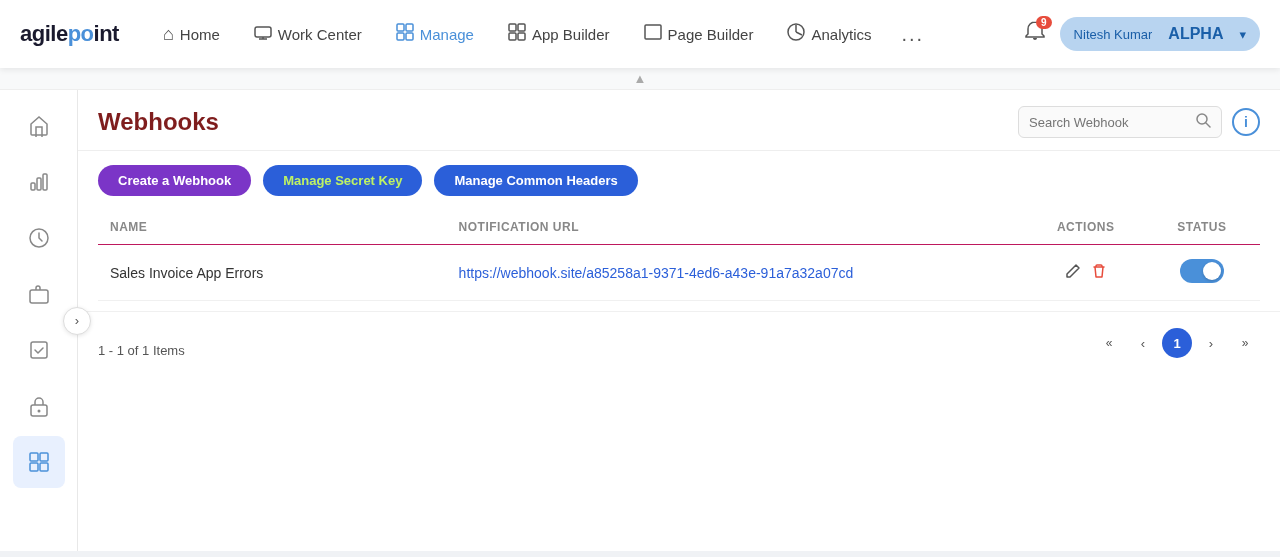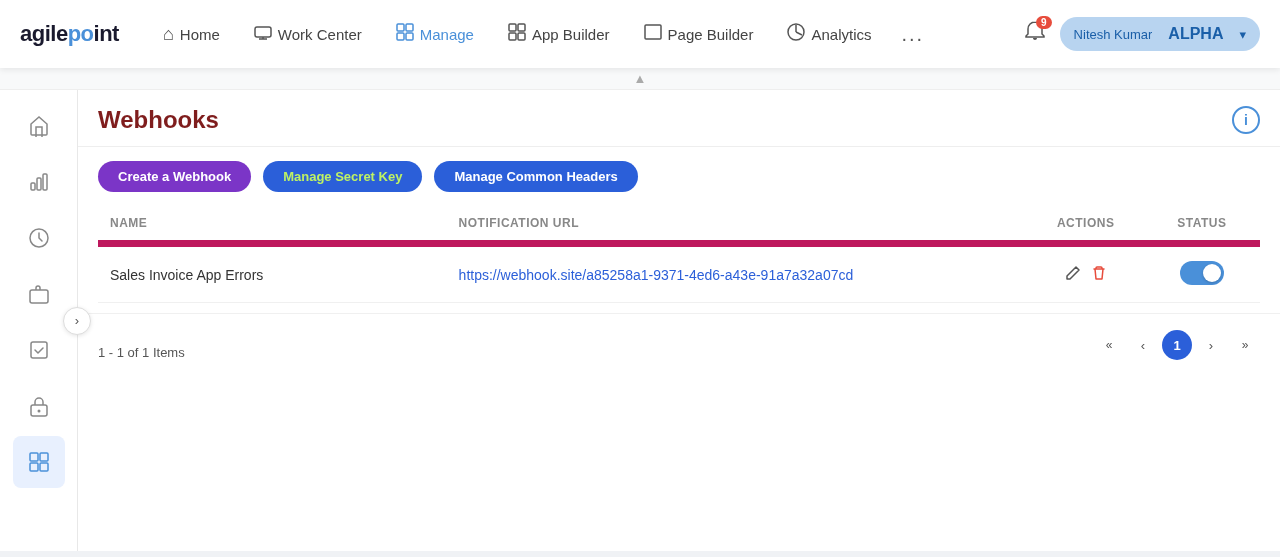--- a/index.html
+++ b/index.html
@@ -267,21 +267,21 @@
       border-collapse: collapse;
       font-size: 14px;
     }
     thead tr th {
       text-align: left;
       padding: 10px 12px;
       font-size: 12px;
       font-weight: 600;
       color: #888;
       letter-spacing: 0.5px;
-      border-bottom: 7px solid #be185d;
+      border-bottom: 1px solid #be185d;
     }
     tbody tr td {
       padding: 14px 12px;
       color: #333;
       border-bottom: 1px solid #f0f0f0;
       vertical-align: middle;
     }
     .th-name { width: 30%; }
     .th-url { width: 50%; }
     .th-actions { width: 10%; text-align: center; }
@@ -509,20 +509,29 @@
     <div class="sidebar-expand">
       <span>›</span>
     </div>
   </div>
 
   <div class="content">
 
     <div class="page-header">
       <span class="page-title">Webhooks</span>
       <div class="page-header-right">
+        <div class="search-box">
+          <input class="search-input" type="text" placeholder="Search Webhook" style="">
+          <span class="search-icon-btn">
+            <svg width="16" height="16" viewBox="0 0 16 16" fill="none">
+              <circle cx="7" cy="7" r="5" stroke="#888" stroke-width="1.5" fill="none"></circle>
+              <line x1="11" y1="11" x2="15" y2="15" stroke="#888" stroke-width="1.5" stroke-linecap="round"></line>
+            </svg>
+          </span>
+        </div>
         <div class="info-icon-btn">i</div>
       </div>
     </div>
 
     <div class="buttons-row">
       <button class="btn-create">Create a Webhook</button>
       <button class="btn-secret">Manage Secret Key</button>
       <button class="btn-headers">Manage Common Headers</button>
     </div>
 

